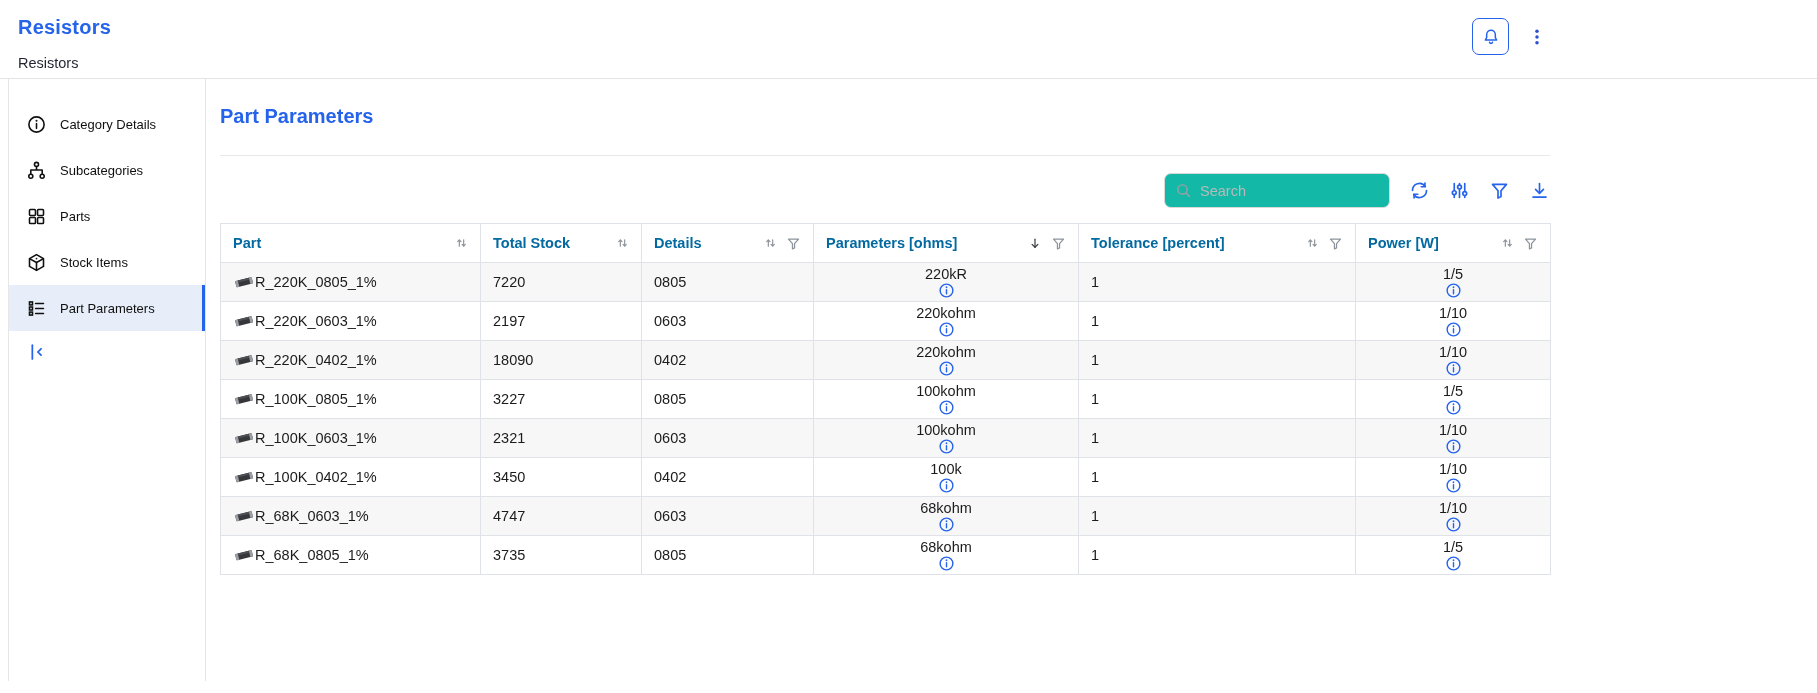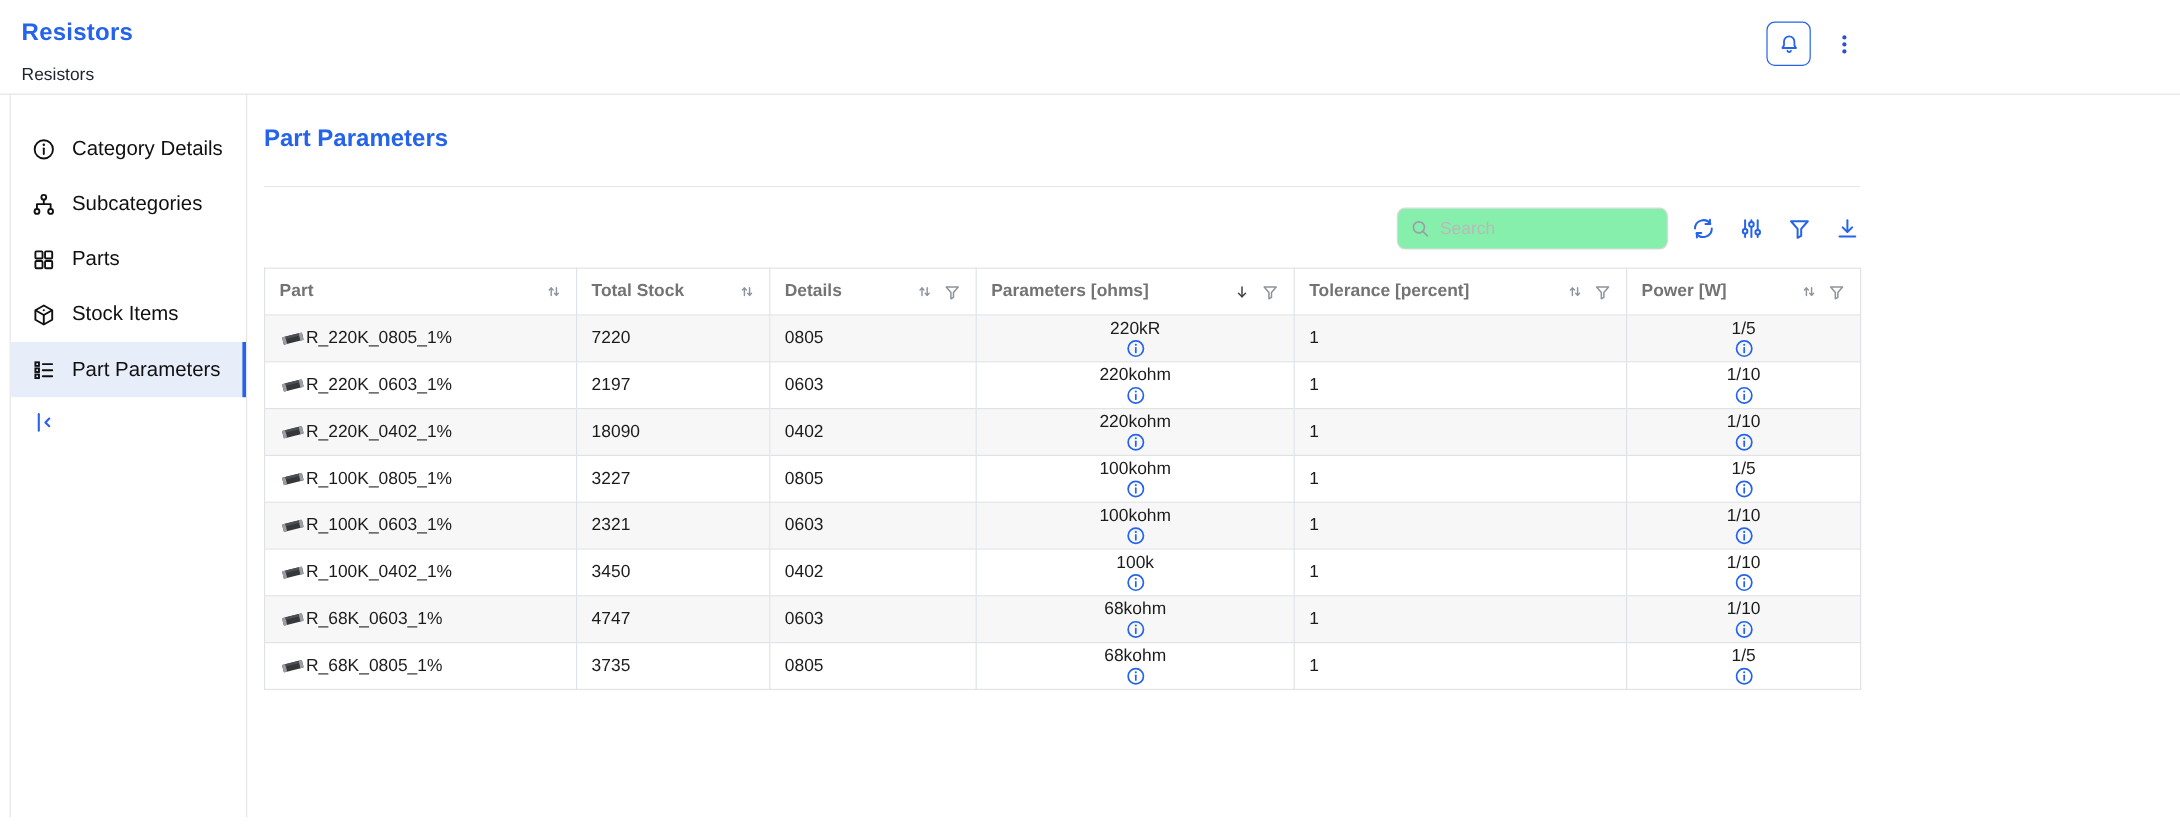--- a/index.html
+++ b/index.html
@@ -35,60 +35,60 @@
   
   .content { display: flex; height: 602px; margin-left: 8px; border-left: 1px solid #e6e6e6; }
   .sidebar {
     width: 197px; flex: 0 0 197px;
     border-right: 1px solid #e4e4e4;
     padding-top: 22px;
   }
   .sidebar-item {
     display: flex; align-items: center; gap: 13px;
     padding: 12px 12px 12px 16px;
-    font-size: 17px; color: #101010;
+    font-size: 13px; color: #101010;
     cursor: pointer; user-select: none;
   }
   .sidebar-item .s-icon { width: 22px; height: 22px; display: flex; align-items: center; justify-content: center; color: #101010; flex: 0 0 22px; }
   .sidebar-item.selected { background: #e8eef9; border-right: 3px solid #2563eb; }
   .collapse-btn { background: none; border: none; color: #2563eb; cursor: pointer; margin: 10px 0 0 16px; display: flex; }
 
   
   .main { flex: 1; padding: 26px 0 0 14px; }
   .section-title { color: #2563eb; font-size: 20px; font-weight: bold; }
   .divider { border: none; border-top: 1px solid #e8e8e8; width: 1330px; margin-top: 27px; }
   .toolbar {
     width: 1330px; margin-top: 17px;
     display: flex; justify-content: flex-end; align-items: center; gap: 19px;
   }
   .search-box {
     width: 226px; height: 35px;
     border: 1px solid #d9d9d9; border-radius: 7px;
     display: flex; align-items: center; gap: 8px;
-    padding: 14px 10px; color: #a9a9a9; background: #86efac;
+    padding: 14px 10px; color: #a9a9a9; background: #14b8a6;
   }
   .search-box input {
     border: none; outline: none; flex: 1; min-width: 0;
     font-family: "Liberation Sans", sans-serif;
     font-size: 14.5px; color: #333; background: transparent;
   }
   .search-box input::placeholder { color: #b9b9b9; }
   .tool-btn { background: none; border: none; color: #2563eb; cursor: pointer; display: flex; padding: 0; }
 
   
   table { border-collapse: collapse; table-layout: fixed; width: 1330px; margin-top: 15px; background: #fff; }
   th, td {
     border: 1px solid #dfe3e8;
     padding: 0 12px;
     height: 39px;
     text-align: left;
     font-size: 14.5px;
     overflow: hidden; white-space: nowrap;
   }
-  th { font-weight: bold; color: #737373; background: #fff; cursor: pointer; }
+  th { font-weight: bold; color: #0369a1; background: #fff; cursor: pointer; }
   tbody tr:nth-child(odd) td { background: #f7f7f7; }
   tbody tr { cursor: pointer; }
   .th-inner { display: flex; justify-content: space-between; align-items: center; gap: 6px; }
   .th-icons { display: flex; align-items: center; gap: 9px; color: #8d939c; flex: 0 0 auto; }
   .th-icons .sort-desc { color: #3a3f46; }
   .cell-part { display: flex; align-items: center; }
   .chip-icon { display: flex; width: 22px; flex: 0 0 22px; }
   .cell-info { display: flex; justify-content: space-between; align-items: center; flex-direction: column; }
   .info-btn { background: none; border: none; color: #2563eb; cursor: pointer; display: flex; padding: 0; }
 </style>

